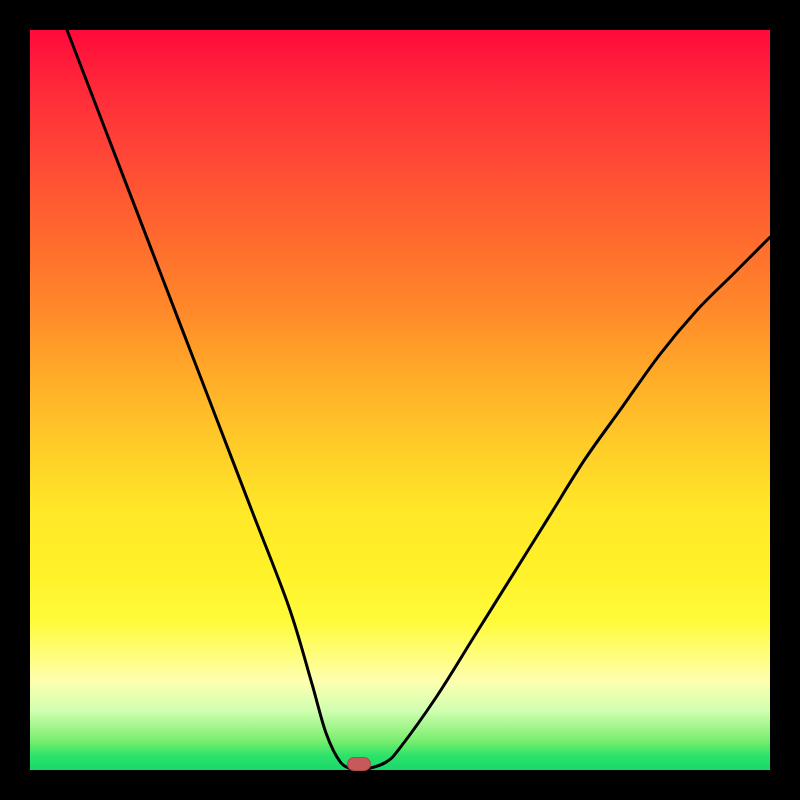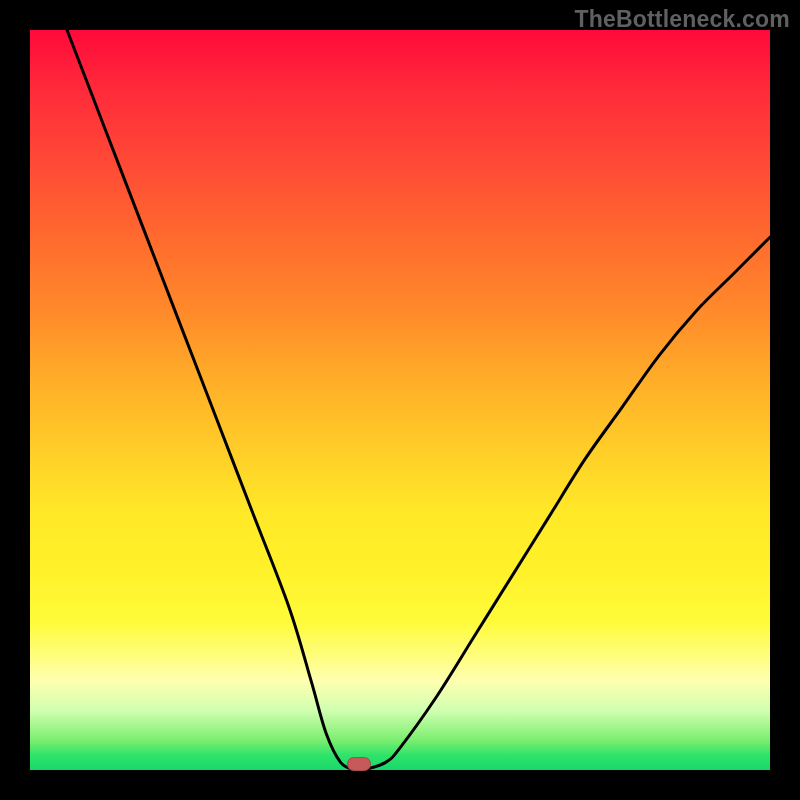--- a/index.html
+++ b/index.html
@@ -64,20 +64,19 @@
     height: 14px;
     border-radius: 7px;
     background: #c65a5a;
     box-shadow: 0 0 0 1px rgba(0,0,0,0.15) inset;
   }
 </style>
 </head>
 <body>
 
 <div class="frame">
-  <div class="watermark">TheBottleneck.com</div>
   <div class="plot">
     <svg class="curve" viewBox="0 0 740 740" preserveAspectRatio="none">
       <path id="curve-path" fill="none" stroke="#000000" stroke-width="3" stroke-linecap="round" d="M 37.00 0.00 C 43.17 16.03, 61.67 64.13, 74.00 96.20 C 86.33 128.27, 98.67 160.33, 111.00 192.40 C 123.33 224.47, 135.67 256.53, 148.00 288.60 C 160.33 320.67, 172.67 352.73, 185.00 384.80 C 197.33 416.87, 209.67 448.93, 222.00 481.00 C 234.33 513.07, 249.13 548.83, 259.00 577.20 C 268.87 605.57, 275.03 630.23, 281.20 651.20 C 287.37 672.17, 291.07 689.43, 296.00 703.00 C 300.93 716.57, 305.87 726.43, 310.80 732.60 C 315.73 738.77, 321.90 738.77, 325.60 740.00 C 329.30 741.23, 328.07 741.23, 333.00 740.00 C 337.93 738.77, 349.03 736.30, 355.20 732.60 C 361.37 728.90, 361.37 728.90, 370.00 717.80 C 378.63 706.70, 394.67 684.50, 407.00 666.00 C 419.33 647.50, 431.67 626.53, 444.00 606.80 C 456.33 587.07, 468.67 567.33, 481.00 547.60 C 493.33 527.87, 505.67 508.13, 518.00 488.40 C 530.33 468.67, 542.67 447.70, 555.00 429.20 C 567.33 410.70, 579.67 394.67, 592.00 377.40 C 604.33 360.13, 616.67 341.63, 629.00 325.60 C 641.33 309.57, 653.67 294.77, 666.00 281.20 C 678.33 267.63, 690.67 256.53, 703.00 244.20 C 715.33 231.87, 733.83 213.37, 740.00 207.20"></path>
     </svg>
     <div id="marker" class="marker" style="left: 317.3px; top: 727.08px; background: rgb(198, 90, 90);"></div>
   </div>
 </div>
 
 </body></html>

